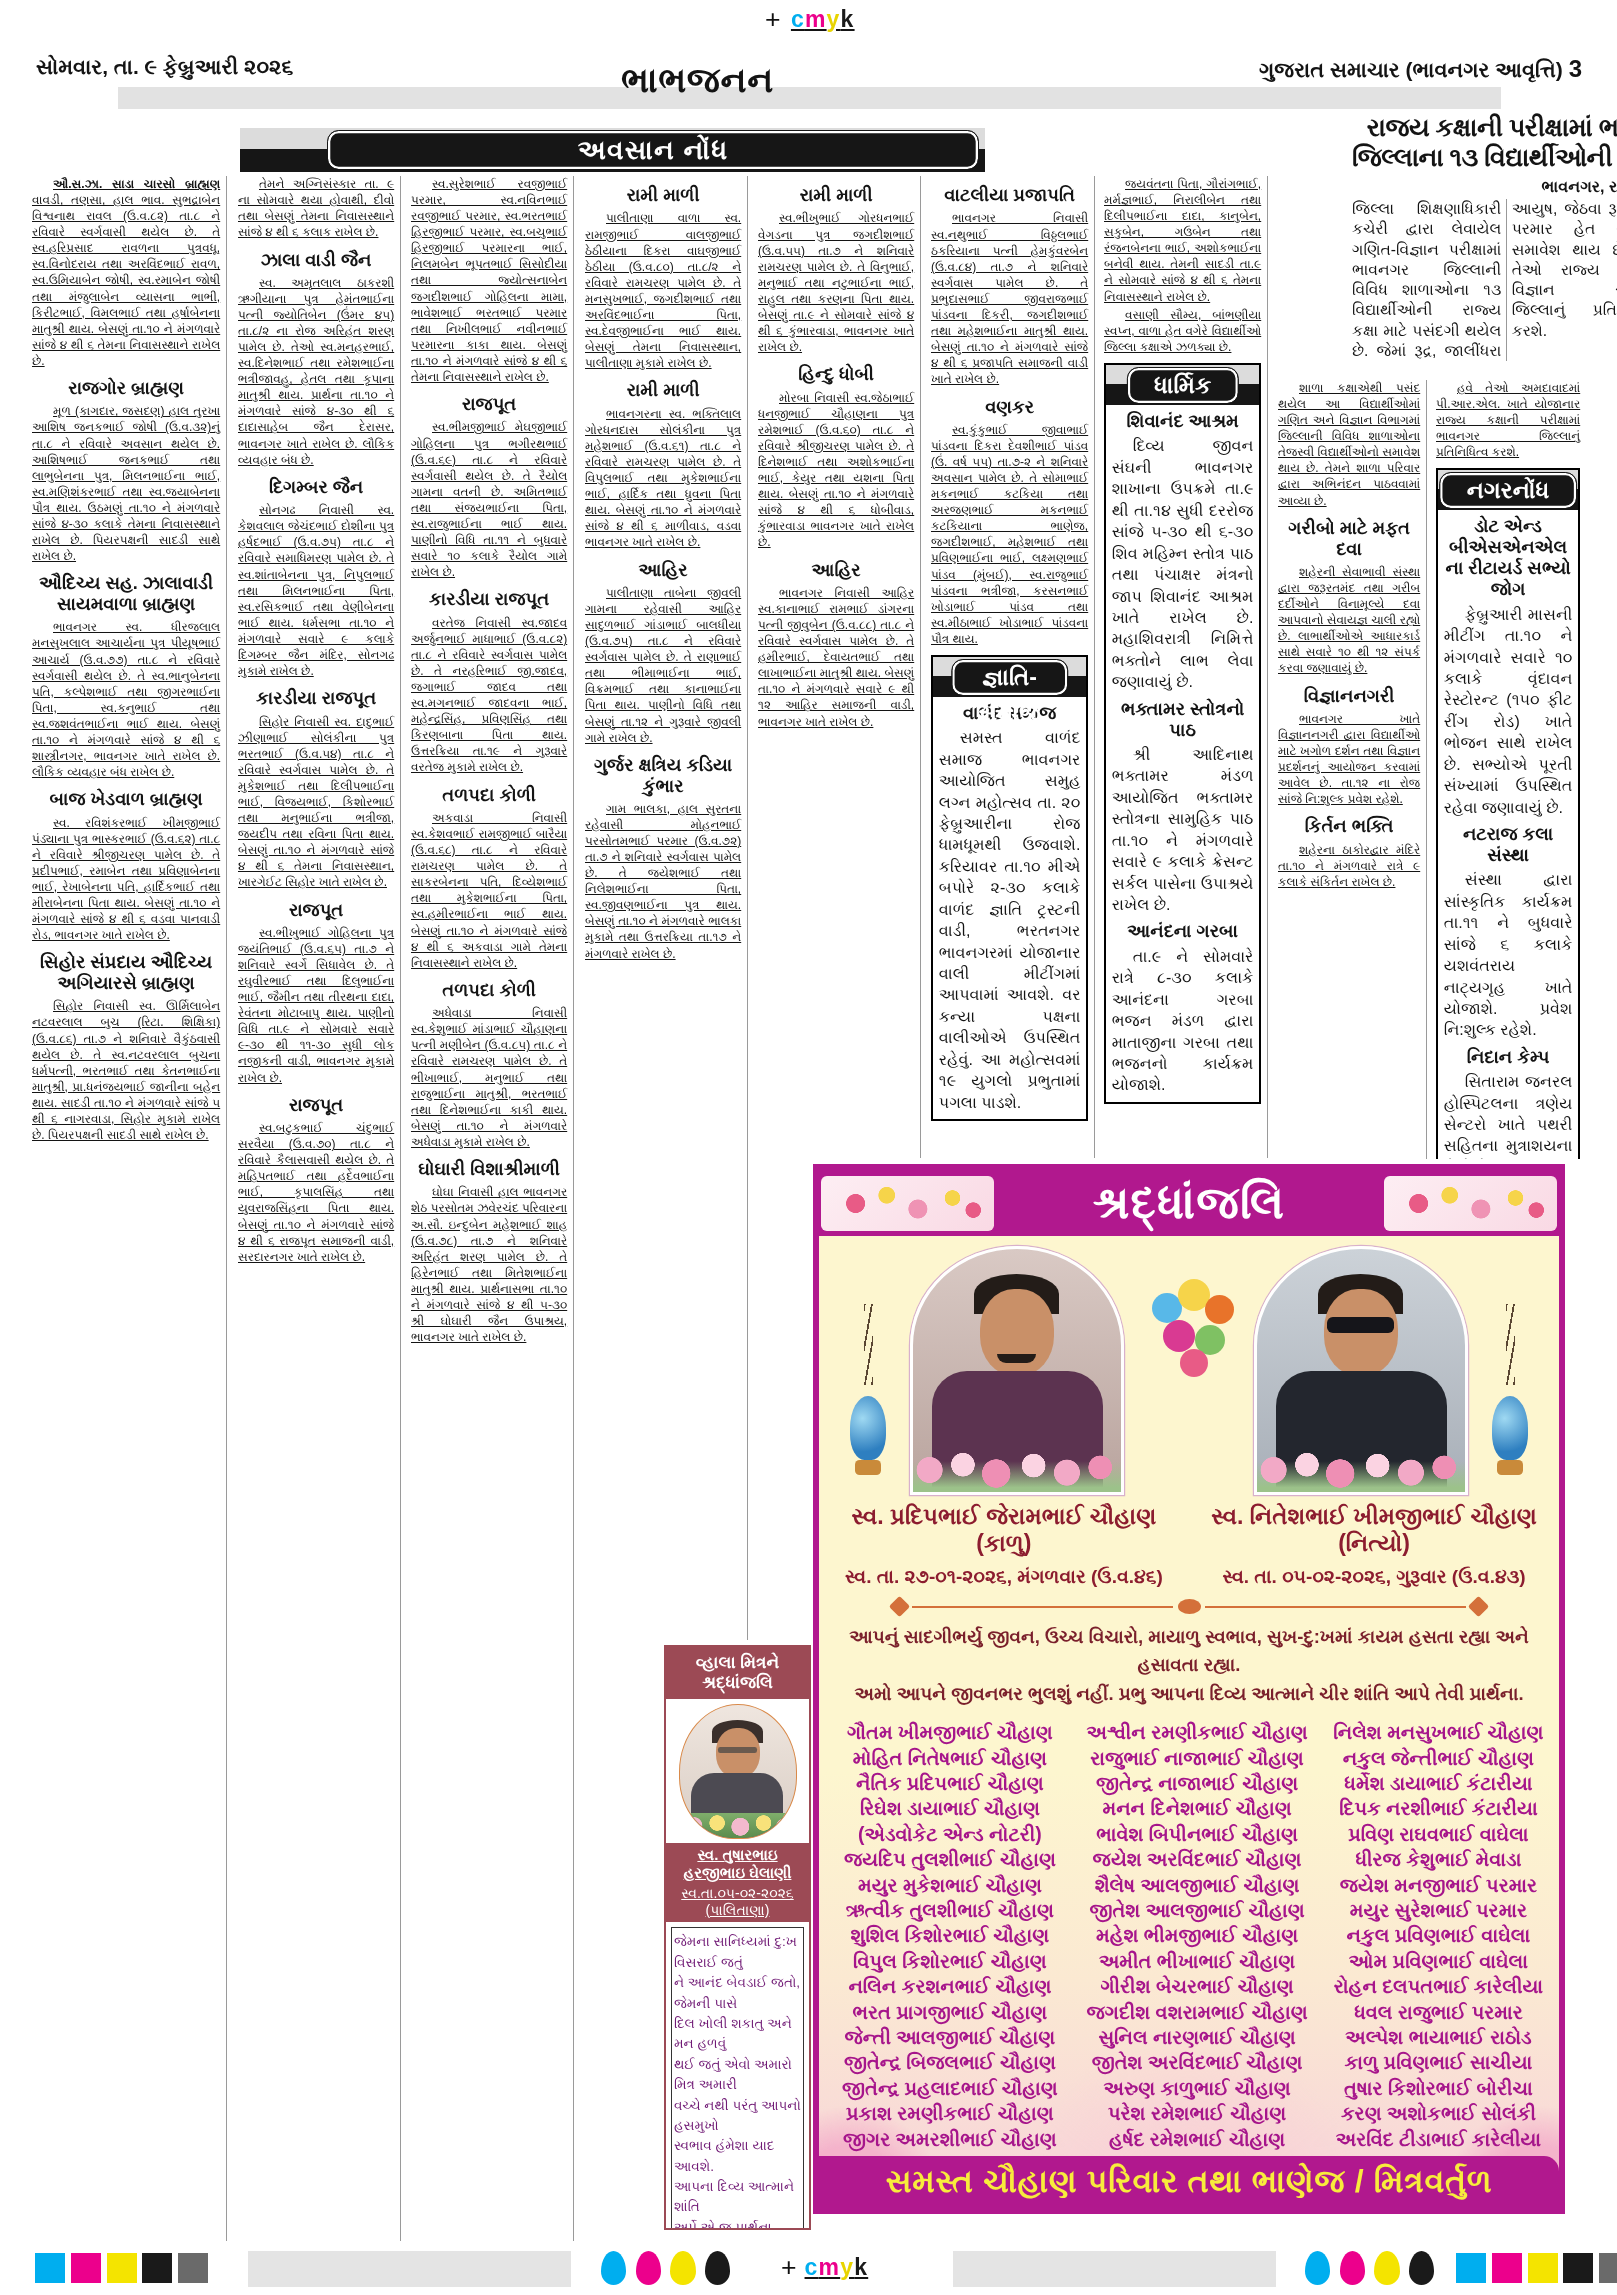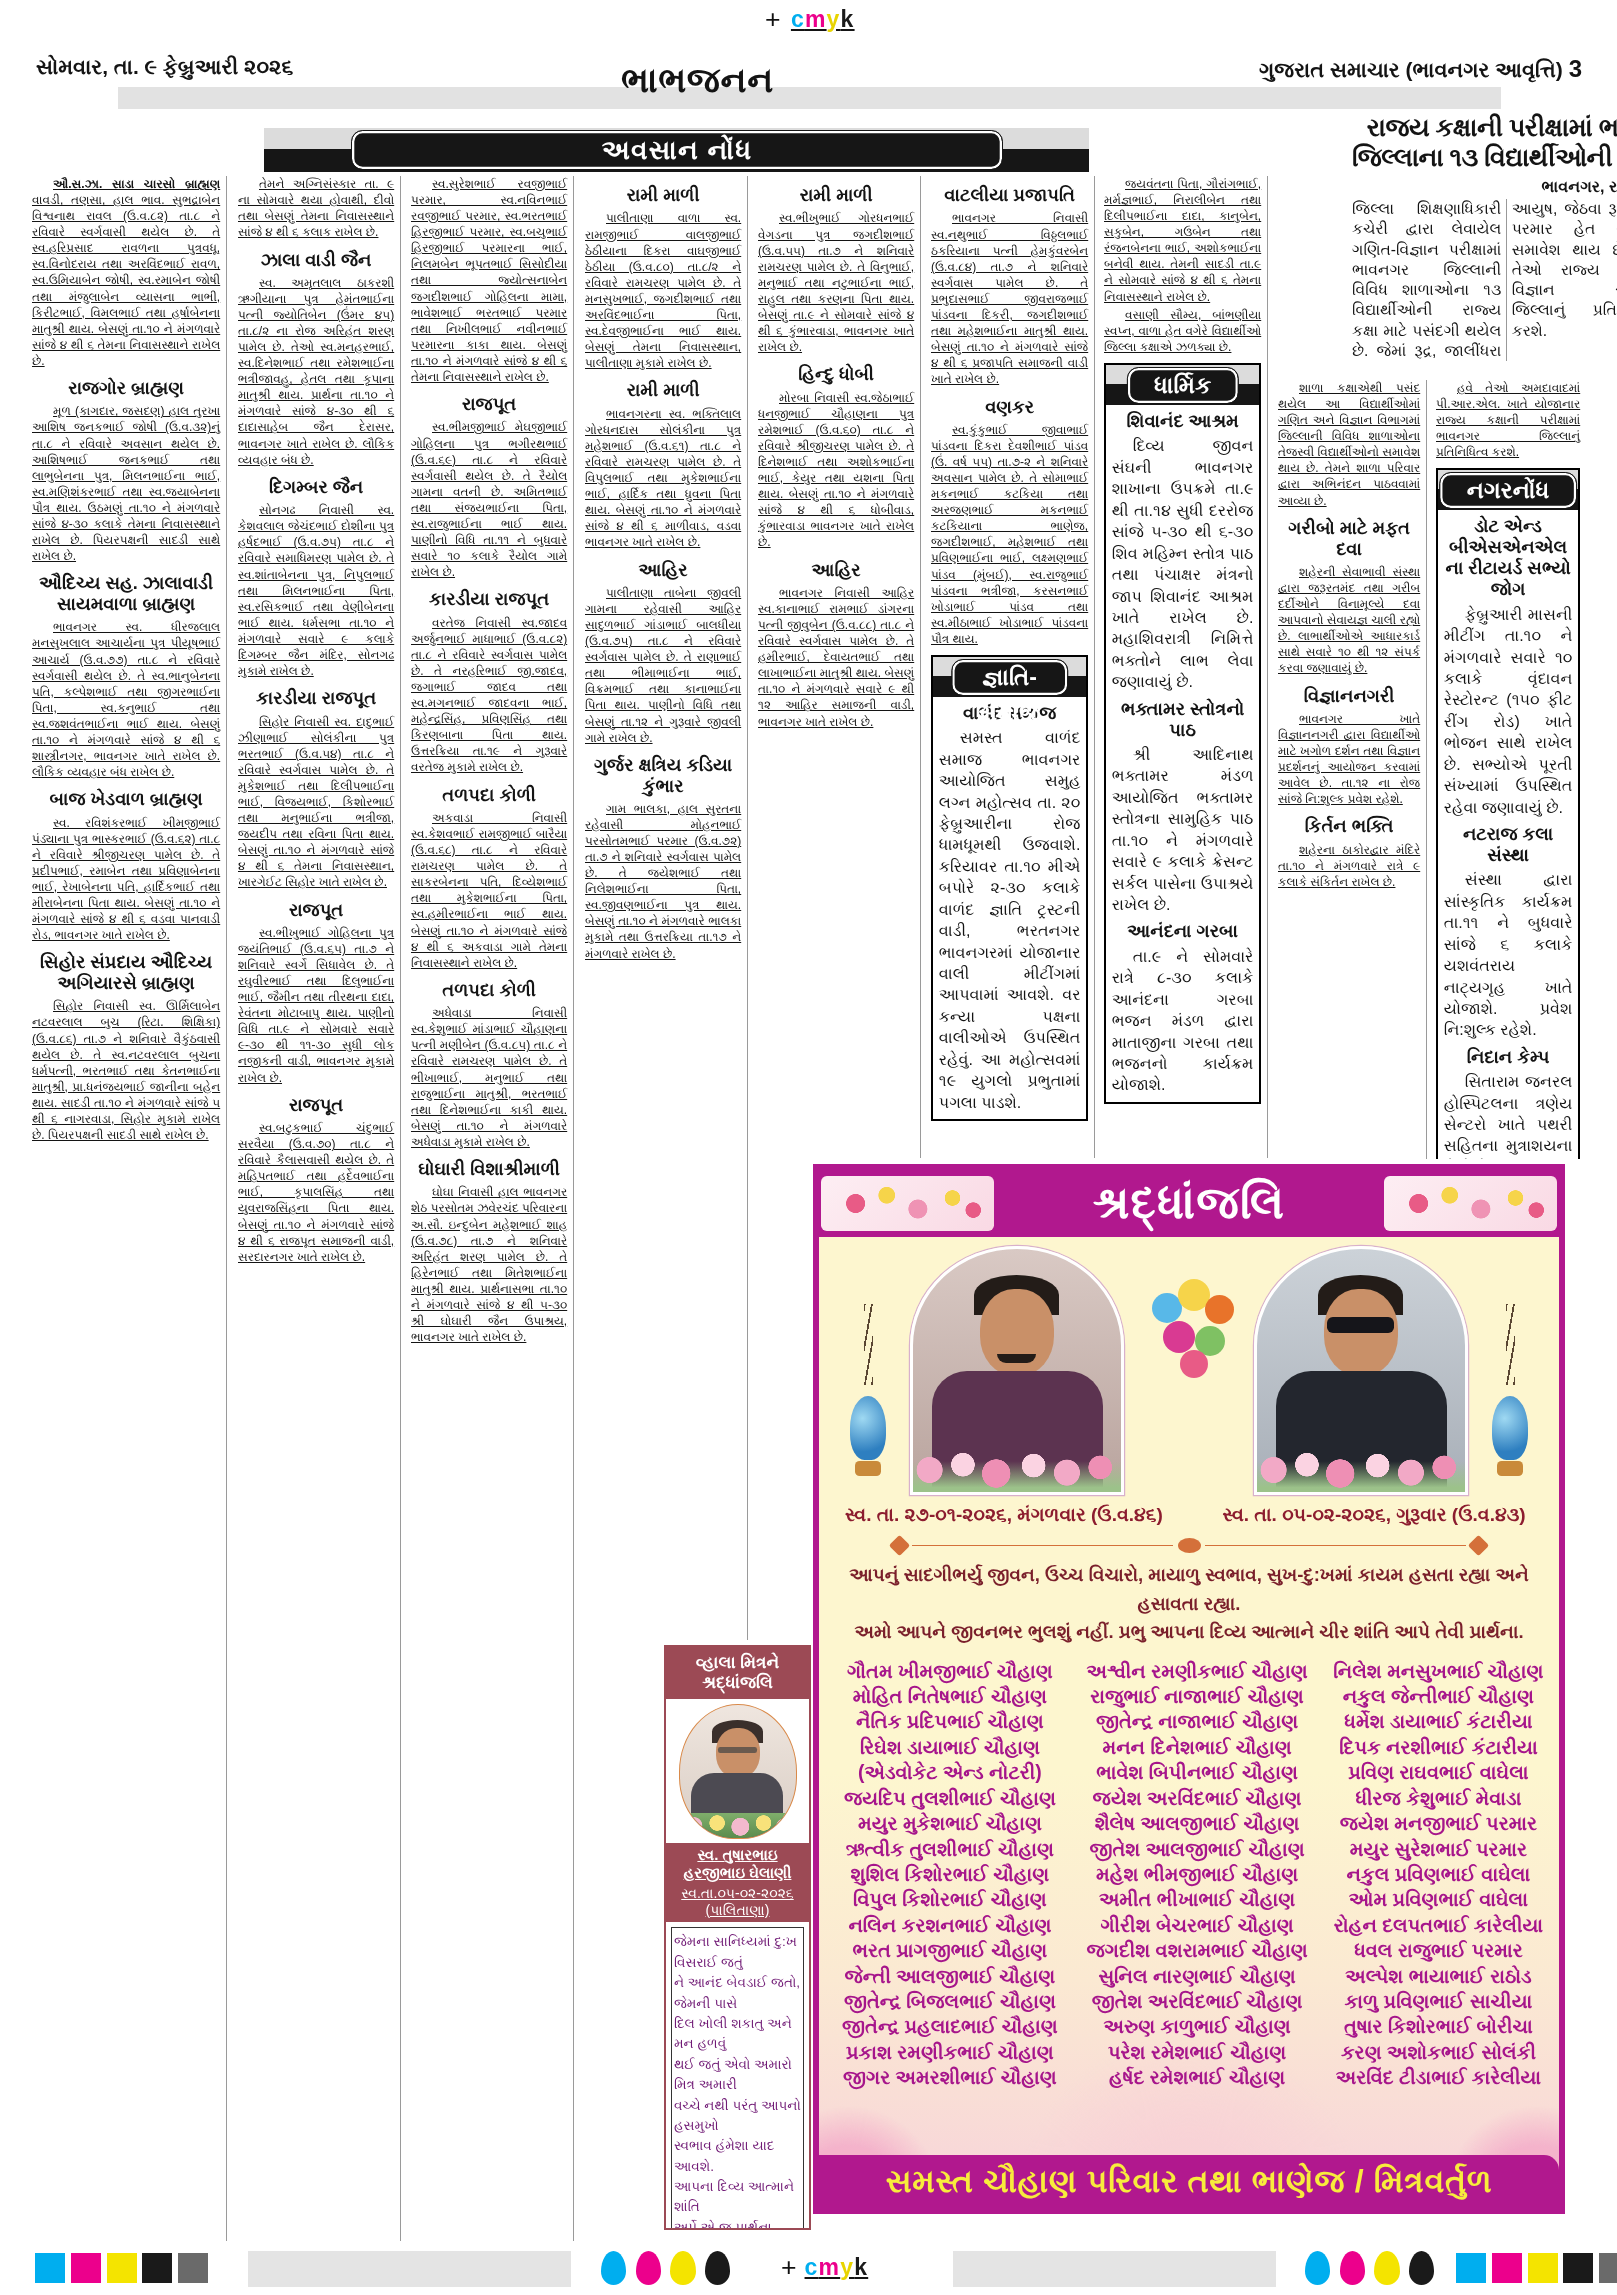--- a/index.html
+++ b/index.html
@@ -8,21 +8,21 @@
   
   .cmyk-top{position:absolute;left:765px;top:4.6px;width:156px;height:30px;display:flex;align-items:center;gap:10.4px;}
   .regcross{font-size:26.6px;color:#111;font-weight:400;}
   .cmyk-word{font-weight:bold;font-size:23px;text-decoration:underline;letter-spacing:1.2px;}
   .masthead-left{position:absolute;left:36px;top:55px;font-size:21px;font-weight:bold;}
   .masthead-right{position:absolute;right:35px;top:55px;font-size:21px;font-weight:bold;text-align:right;}
   .pageno{font-size:24px;}
   .city-band{position:absolute;left:118px;top:87px;width:1383px;height:22px;background:#e2e2e2;}
   .city-title{position:absolute;left:621px;top:60px;font-size:35px;font-weight:bold;letter-spacing:0.6px;}
   
-  .avsan-band{position:absolute;left:240px;top:128px;width:825px;height:44px;background:linear-gradient(#dcdcdc 48%,#161616 48%);margin-left:24px;}
+  .avsan-band{position:absolute;left:240px;top:128px;width:745px;height:44px;background:linear-gradient(#dcdcdc 48%,#161616 48%);}
   .pill{background:#161616;color:#fff;border-radius:11.6px;box-shadow:inset 0 0 0 2.3px #fff;border:1.7px solid #161616;
         font-weight:bold;text-align:center;}
   .avsan-pill{position:absolute;left:87px;top:2.3px;width:650px;height:38px;line-height:38px;font-size:26.6px;letter-spacing:1.2px;}
   
   .col{position:absolute;overflow:hidden;border-right:0.6px solid #9a9a9a;padding-right:5.8px;box-sizing:border-box;}
   .obit-head{font-weight:bold;text-align:center;font-size:18px;margin:9.2px 0 4.6px 0;line-height:1.15;}
   .obit-para{font-size:12px;line-height:1.34;text-align:justify;text-indent:21px;margin:0 0 2.3px 0;text-decoration:underline;}
   .lead-head{font-weight:bold;}
   
   .section-box{border:2.3px solid #000;box-shadow:0 0 0 1.2px #fff inset;margin:8px 0;padding:4.6px 5.8px 5.8px 5.8px;position:relative;}
@@ -308,20 +308,24 @@
           <i class="p-head"></i>
           <i class="p-shades"></i>
           <i class="p-body2"></i>
           <i class="p-garland"></i>
         </div>
         <div class="lamp">
             <i class="sticks"></i>
             <i class="vase"></i>
             <i class="base"></i>
           </div>
+      </div>
+      <div class="names-row">
+        <div class="trib-name">સ્વ. પ્રદિપભાઈ જેરામભાઈ ચૌહાણ (કાળુ)</div>
+        <div class="trib-name">સ્વ. નિતેશભાઈ ખીમજીભાઈ ચૌહાણ (નિત્યો)</div>
       </div>
       <div class="dates-row">
         <div class="trib-date">સ્વ. તા. ૨૭-૦૧-૨૦૨૬, મંગળવાર (ઉ.વ.૪૬)</div>
         <div class="trib-date">સ્વ. તા. ૦૫-૦૨-૨૦૨૬, ગુરૂવાર (ઉ.વ.૪૩)</div>
       </div>
       <div class="orna">
         <span class="dia"></span>
           <span class="line"></span>
           <span class="dia big"></span>
           <span class="line"></span>

